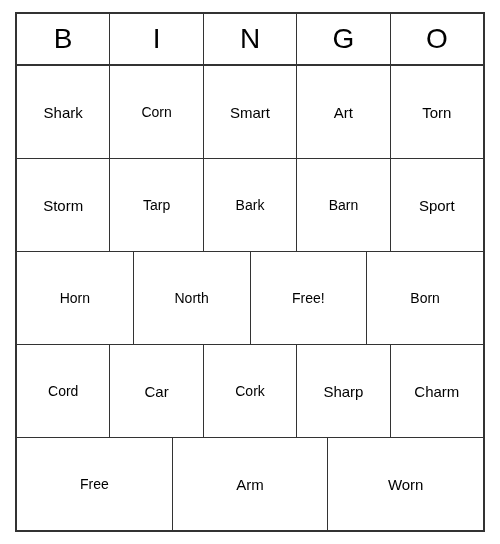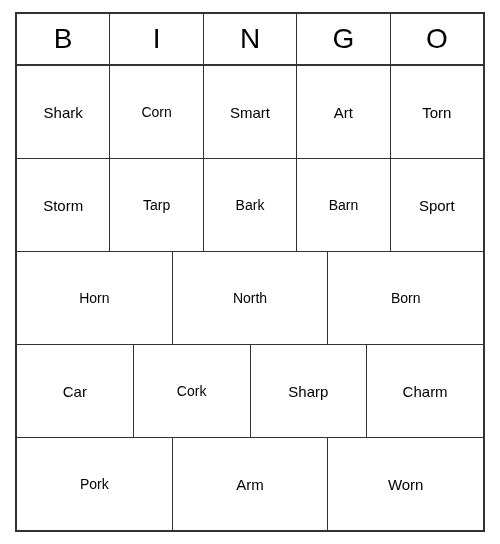--- a/index.html
+++ b/index.html
@@ -136,40 +136,46 @@
         </div>
       </div>
       <div class="bingo-row">
         <div class="bingo-cell">
           <span class="cell-text medium">Horn</span>
         </div>
         <div class="bingo-cell">
           <span class="cell-text medium">North</span>
         </div>
         <div class="bingo-cell">
+          <span class="cell-text medium">Free!</span>
+        </div>
+        <div class="bingo-cell">
           <span class="cell-text medium">Born</span>
         </div>
       </div>
       <div class="bingo-row">
+        <div class="bingo-cell">
+          <span class="cell-text medium">Cord</span>
+        </div>
         <div class="bingo-cell">
           <span class="cell-text large">Car</span>
         </div>
         <div class="bingo-cell">
           <span class="cell-text medium">Cork</span>
         </div>
         <div class="bingo-cell">
           <span class="cell-text">Sharp</span>
         </div>
         <div class="bingo-cell">
           <span class="cell-text">Charm</span>
         </div>
       </div>
       <div class="bingo-row">
         <div class="bingo-cell">
-          <span class="cell-text medium">Pork</span>
+          <span class="cell-text medium">Free</span>
         </div>
         <div class="bingo-cell">
           <span class="cell-text large">Arm</span>
         </div>
         <div class="bingo-cell">
           <span class="cell-text">Worn</span>
         </div>
       </div>
     </div>
 </div>

